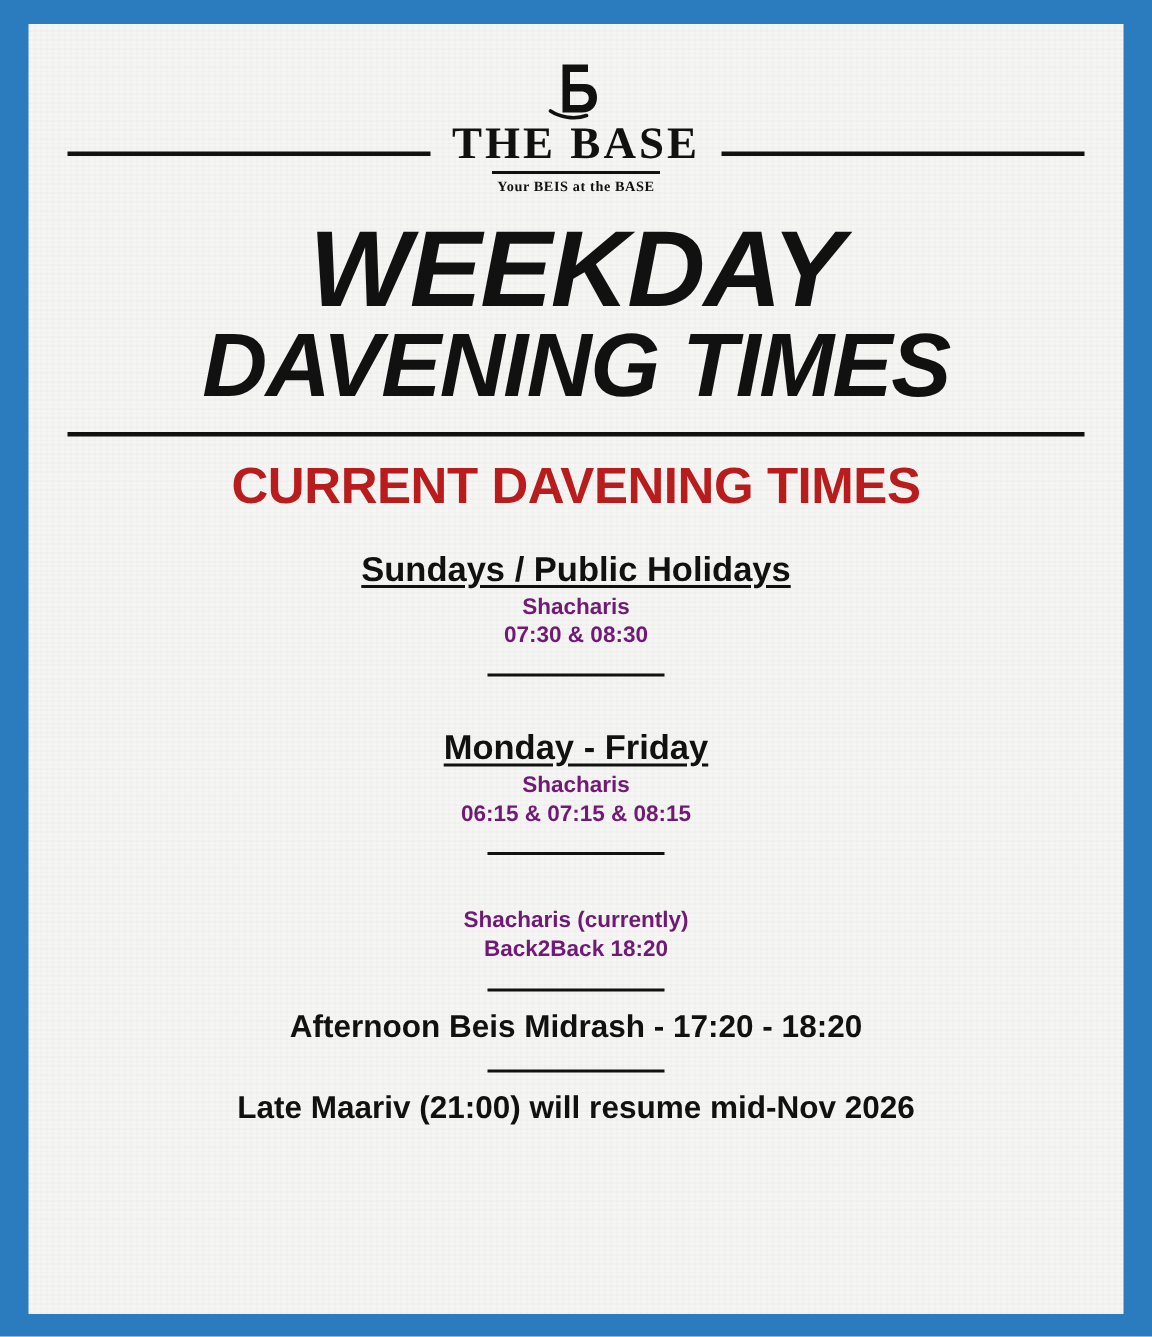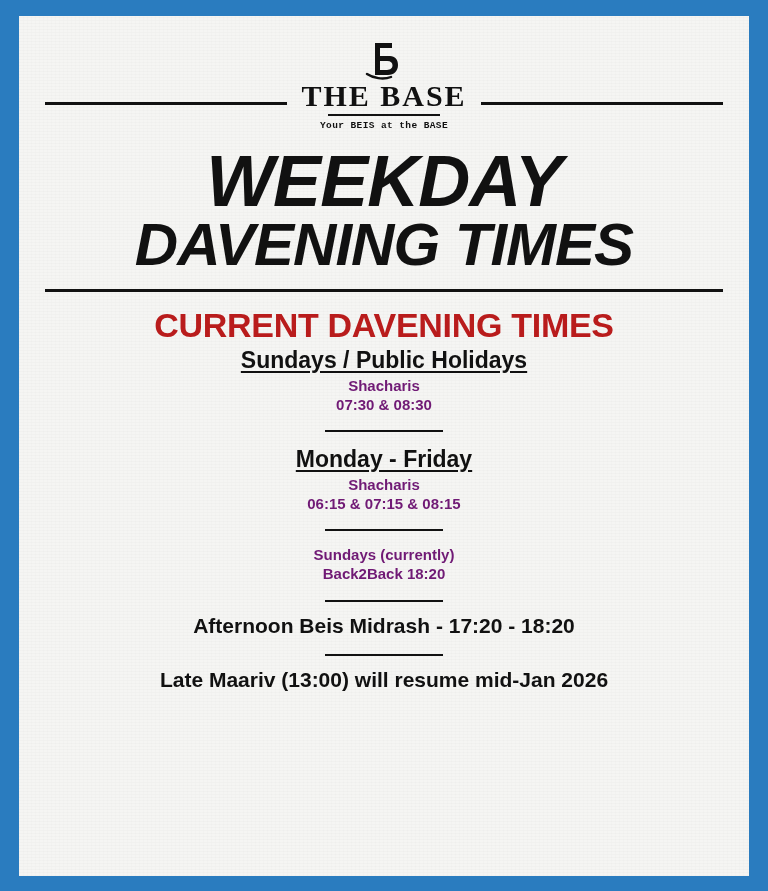--- a/index.html
+++ b/index.html
@@ -54,21 +54,21 @@
   }
   .logo-name {
     font-family: "Liberation Serif", serif;
     font-size: 30px;
     font-weight: bold;
     letter-spacing: 2px;
     color: #111;
     line-height: 1;
   }
   .logo-tag {
-    font-family: Liberation Mono, monospace;
+    font-family: Liberation Serif, serif;
     font-size: 9.5px;
     font-weight: bold;
     letter-spacing: 0.4px;
     color: #111;
     margin-top: 4px;
   }
   .logo-underline {
     width: 112px;
     height: 2px;
     background: #111;
@@ -114,21 +114,21 @@
   
   .subtitle {
     font-size: 34px;
     font-weight: bold;
     color: #b91c1c;
     margin-top: 14px;
     text-align: center;
     letter-spacing: -0.3px;
   }
 
-  .section { text-align: center; margin-top: 2px; }
+  .section { text-align: center; margin-top: 22px; }
   .sec-head {
     font-size: 23px;
     font-weight: bold;
     color: #111;
     text-decoration: underline;
     text-underline-offset: 3px;
     margin-bottom: 2px;
   }
   .sec-line {
     font-size: 15px;
@@ -189,23 +189,23 @@
   <div class="divider"></div>
 
   <div class="section">
     <div class="sec-head">Monday - Friday </div>
     <div class="sec-line">Shacharis</div>
     <div class="sec-line">06:15 &amp; 07:15 &amp; 08:15</div>
   </div>
   <div class="divider"></div>
 
   <div class="section">
-    <div class="sec-line">Sundays (currently)</div>
+    <div class="sec-line">Shacharis (currently)</div>
     <div class="sec-line">Back2Back 18:20</div>
   </div>
   <div class="divider"></div>
 
   <div class="note">Afternoon Beis Midrash - 17:20 - 18:20</div>
   <div class="divider"></div>
-  <div class="note">Late Maariv (13:00) will resume mid-Jan 2026</div>
+  <div class="note">Late Maariv (21:00) will resume mid-Nov 2026</div>
 
   <div class="spacer"></div>
 </div>
 
 </body></html>

